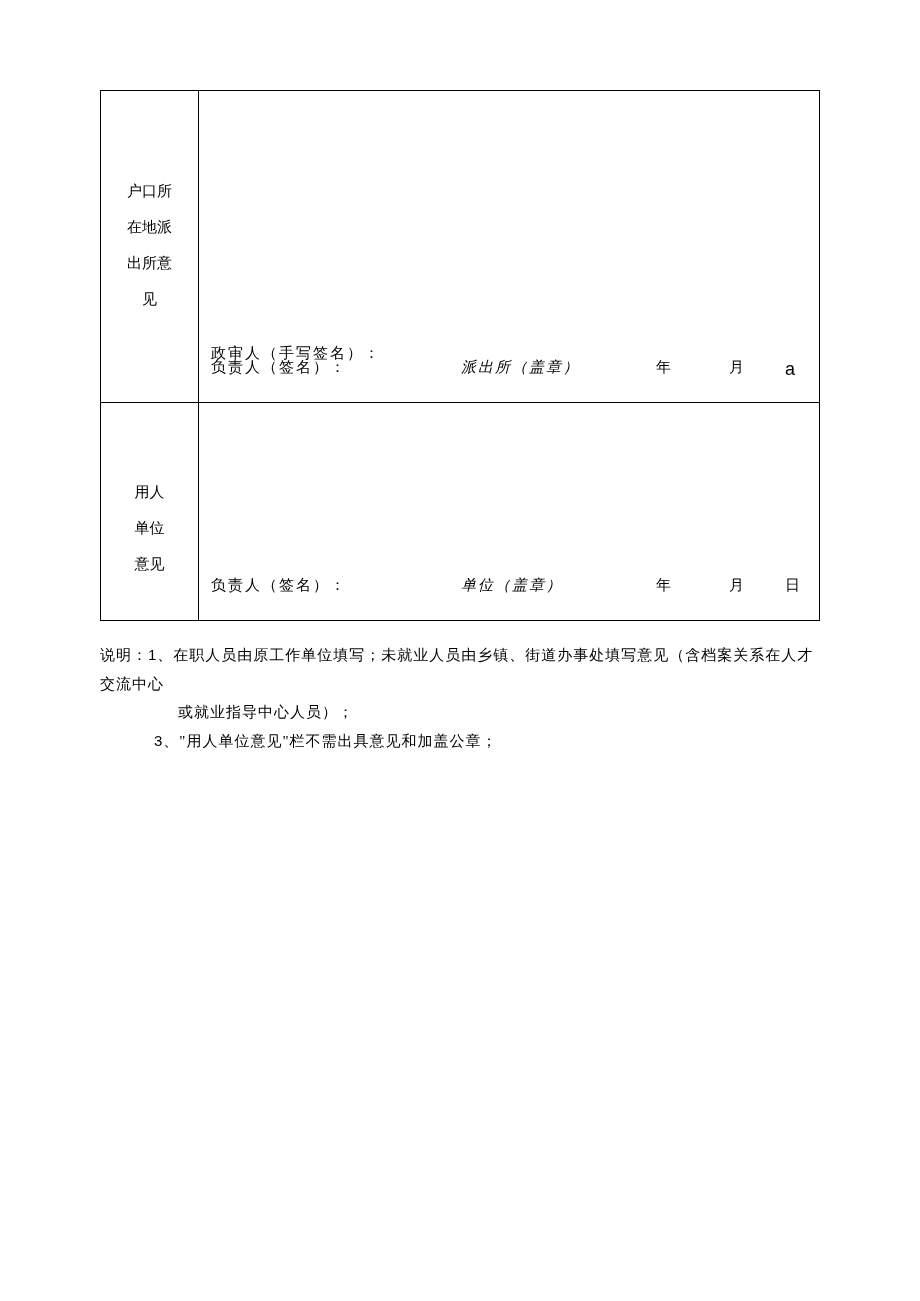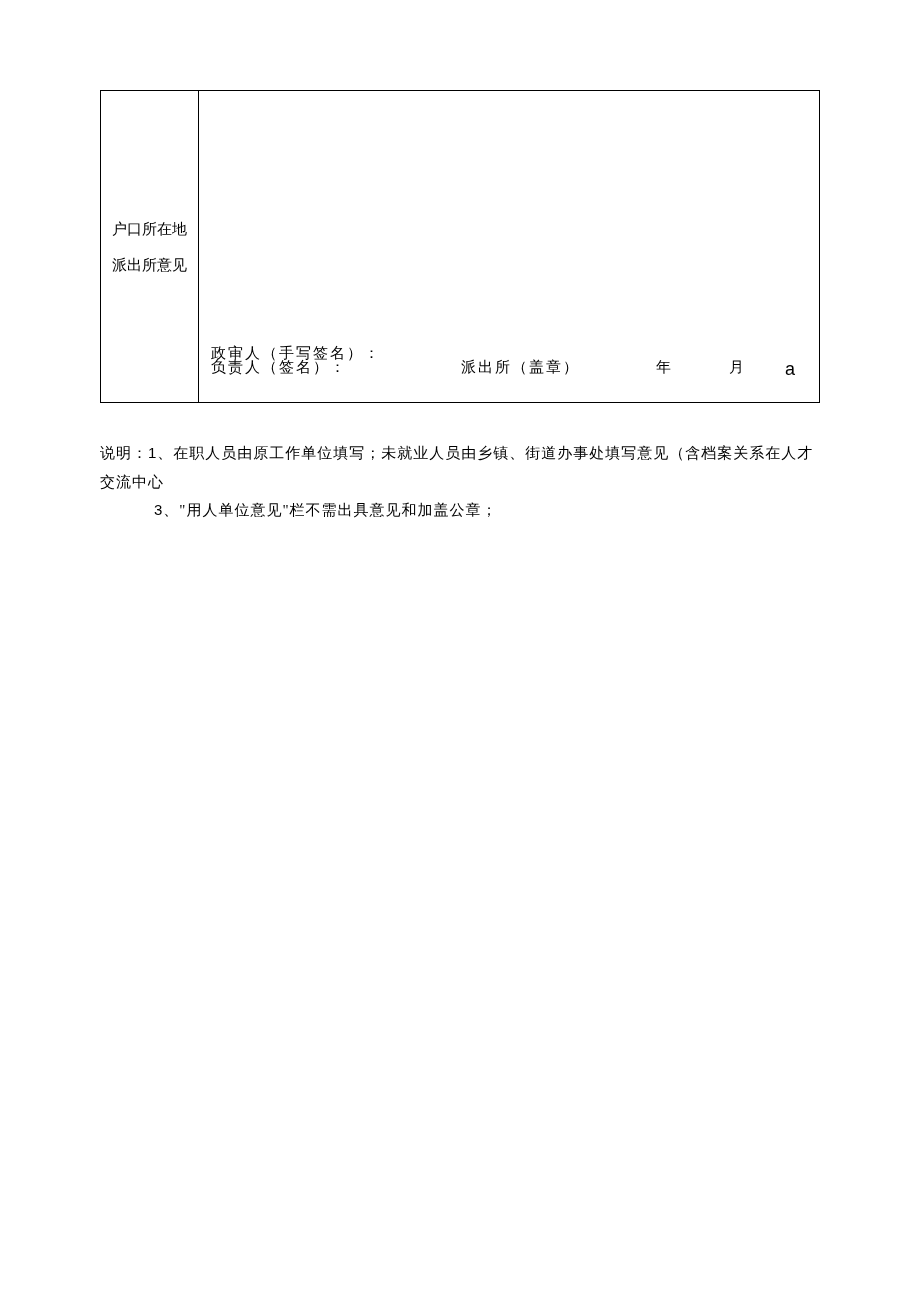--- a/index.html
+++ b/index.html
@@ -24,22 +24,23 @@
   }
   td {
     border: 1px solid #000;
     vertical-align: middle;
     padding: 0;
   }
   .label-cell {
     width: 98px;
     text-align: center;
     vertical-align: middle;
-    padding: 10px 6px;
+    padding: 10px 21px;
     line-height: 2.4;
+    font-family: Liberation Mono, monospace;
   }
   .content-cell {
     position: relative;
   }
   .sig-line {
     position: absolute;
     left: 12px;
     right: 12px;
     bottom: 24px;
     white-space: nowrap;
@@ -48,30 +49,30 @@
   }
   .sig-line2 {
     position: absolute;
     left: 12px;
     right: 12px;
     bottom: 38px;
     white-space: nowrap;
     font-size: 15px;
     letter-spacing: 2px;
   }
-  .seal-pos { position: absolute; left: 250px; }
+  .seal-pos { position: absolute; left: 250px; font-style: italic; }
   .year-pos { position: absolute; left: 445px; }
   .month-pos { position: absolute; left: 518px; }
   .day-pos { position: absolute; left: 574px; }
   .row1 .content-cell { height: 312px; }
   .row2 .content-cell { height: 258px; }
   .row3 .content-cell { height: 218px; }
   .row4 td { height: 52px; }
   .notes {
-    margin-top: 36px;
+    margin-top: 20px;
     font-size: 15px;
     line-height: 1.9;
     letter-spacing: 1px;
   }
   .notes .first { padding-left: 0; }
   .notes .indent1 { padding-left: 78px; }
   .notes .indent2 { padding-left: 54px; }
   .num { font-family: Arial, sans-serif; font-weight: normal; font-size: 15px; }
 </style>
 </head>
@@ -90,24 +91,43 @@
         </div>
         <div class="sig-line">
           <span>负责人（签名）：</span>
           <span class="seal-pos">派出所（盖章）</span>
           <span class="year-pos">年</span>
           <span class="month-pos">月</span>
           <span class="day-pos" style="font-family:Arial,sans-serif;font-size:18px;">a</span>
         </div>
       </td>
     </tr>
+    <tr class="row3">
+      <td class="label-cell" style="white-space:pre-line;">
+        <span>用人
+单位
+意见</span>
+      </td>
+      <td class="content-cell">
+        <div class="sig-line">
+          <span>负责人（签名）：</span>
+          <span class="seal-pos">单位（盖章）</span>
+          <span class="year-pos">年</span>
+          <span class="month-pos">月</span>
+          <span class="day-pos">日</span>
+        </div>
+      </td>
+    </tr>
   </tbody>
     </table>
 
   <div class="notes">
     <div class="first">
       <span>说明：</span><span class="num">1</span><span>、在职人员由原工作单位填写；未就业人员由乡镇、街道办事处填写意见（含档案关系在人才交流中心</span>
+    </div>
+    <div class="indent1">
+      <span>或就业指导中心人员）；</span>
     </div>
     <div class="indent2">
       <span class="num">3</span><span>、"用人单位意见"栏不需出具意见和加盖公章；</span>
     </div>
   </div>
 </div>
 
 </body></html>

